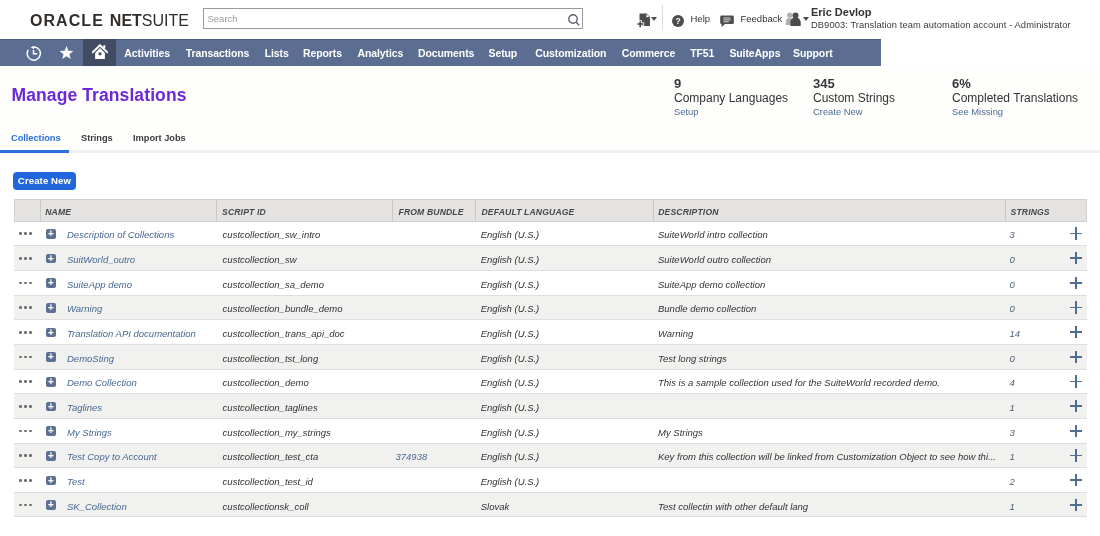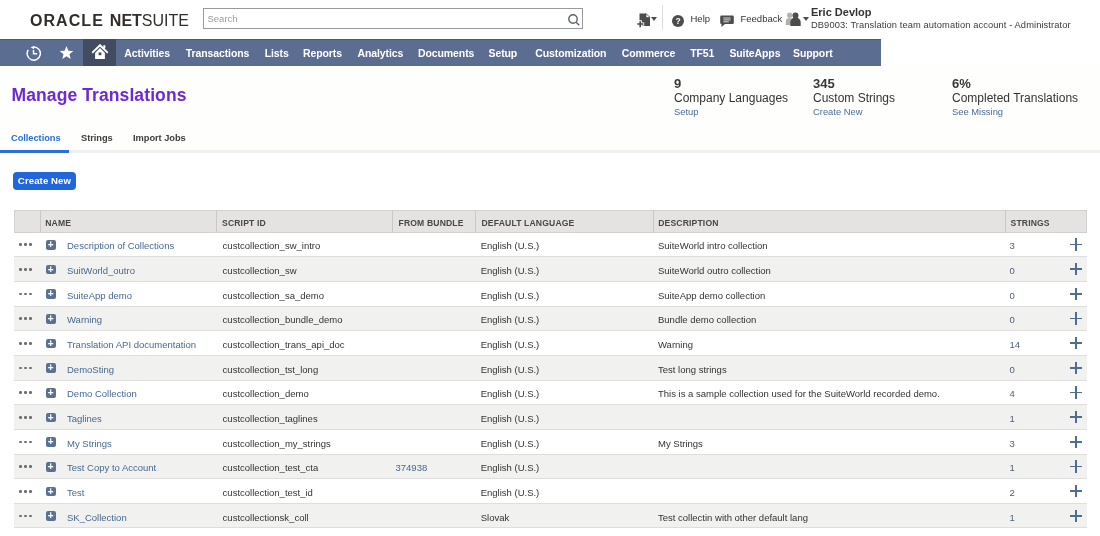--- a/index.html
+++ b/index.html
@@ -36,21 +36,21 @@
 
 
 .tabtxt { position:absolute; top:133px; font-size:9.3px; font-weight:bold; letter-spacing:-0.05px; }
 .tabline { position:absolute; top:149.5px; left:0; width:1100px; height:3.5px; background:#f0f0f1; }
 .tabactive { position:absolute; top:149.5px; left:0; width:69px; height:3.5px; background:#2a6fda; }
 
 
 .btn { position:absolute; left:13px; top:172px; width:63px; height:17.5px; background:#2166dc; border-radius:4px; color:#fff; font-size:9.6px; font-weight:bold; text-align:center; line-height:17.5px; letter-spacing:0.1px; }
 
 
-.tbl { position:absolute; left:14px; top:210px; width:1072.5px; }
+.tbl { position:absolute; left:14px; top:199px; width:1072.5px;font-style:italic; }
 .thead { position:relative; width:100%; height:22.6px; background:#e4e3e1; border:1px solid #d2d1cf; }
 .thead b { position:absolute; top:7px; font-size:8.6px; font-weight:bold; color:#474747; letter-spacing:0.15px; }
 .thead i { position:absolute; top:0; width:1px; height:20.6px; background:#c9c8c6; }
 .r { position:relative; width:100%; height:24.67px; border-bottom:1px solid #dedede; background:#fff; }
 .r.g { background:#f1f1f0; }
 .r s { text-decoration:none; position:absolute; font-size:9.5px; color:#333; top:7.8px; white-space:nowrap; }
 .r .d { left:5px; top:10.8px; width:2.6px; height:2.6px; border-radius:50%; background:#6e6e6e; box-shadow:5px 0 0 #6e6e6e, 10px 0 0 #6e6e6e; }
 .r .e { left:32px; top:7.5px; width:9.5px; height:9.5px; background:#5a7191; border-radius:2px; color:#fff; font-size:10px; line-height:9px; text-align:center; font-weight:bold; }
 .r .n { left:53px; color:#47688f; }
 .r .sc { left:208.6px; }
@@ -284,20 +284,21 @@
       <s class="st">3</s>
       <s class="pl"></s>
     </div>
   <div class="r g">
       <s class="d"></s>
       <s class="e">+</s>
       <s class="n">Test Copy to Account</s>
       <s class="sc">custcollection_test_cta</s>
       <s class="bu">374938</s>
       <s class="la">English (U.S.)</s>
+      <s class="de">Key from this collection will be linked from Customization Object to see how thi...</s>
       <s class="st">1</s>
       <s class="pl"></s>
     </div>
   <div class="r">
       <s class="d"></s>
       <s class="e">+</s>
       <s class="n">Test</s>
       <s class="sc">custcollection_test_id</s>
       <s class="la">English (U.S.)</s>
       <s class="de"></s>

